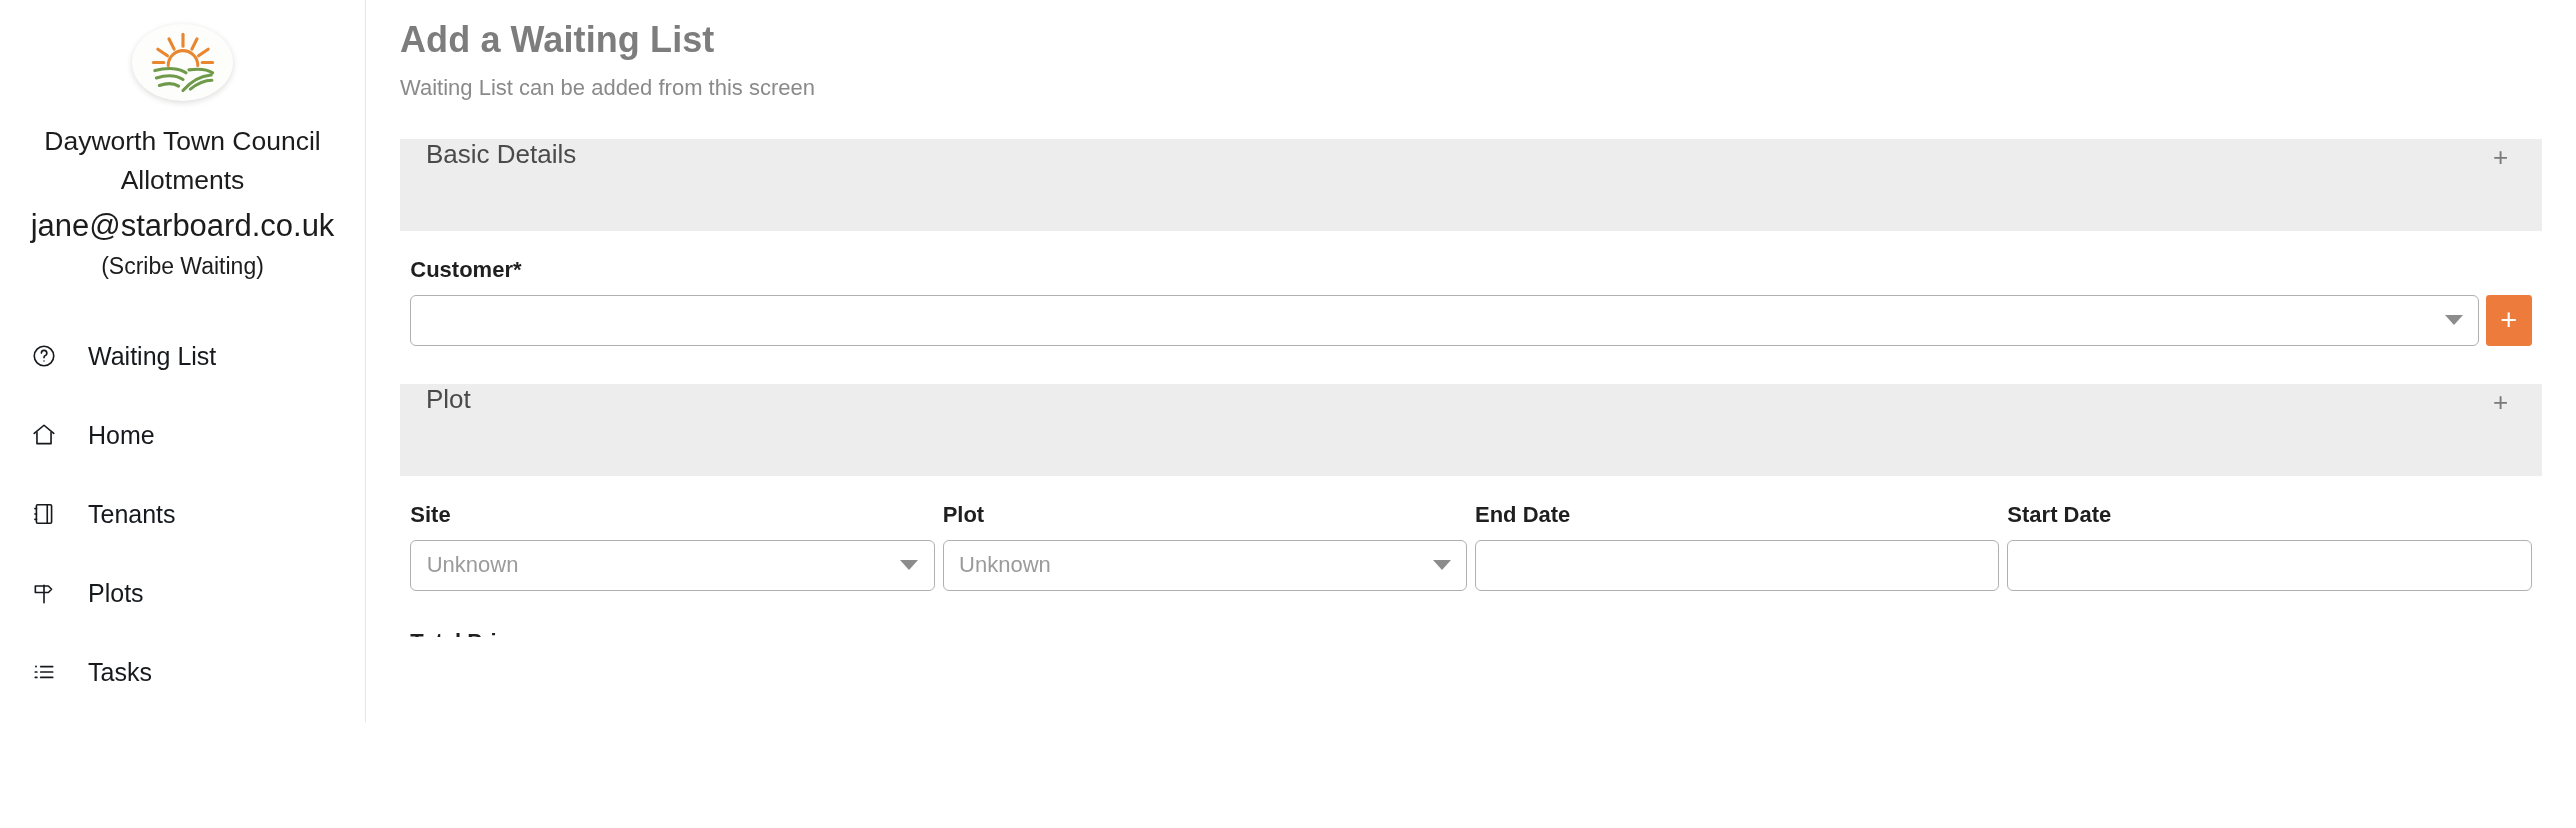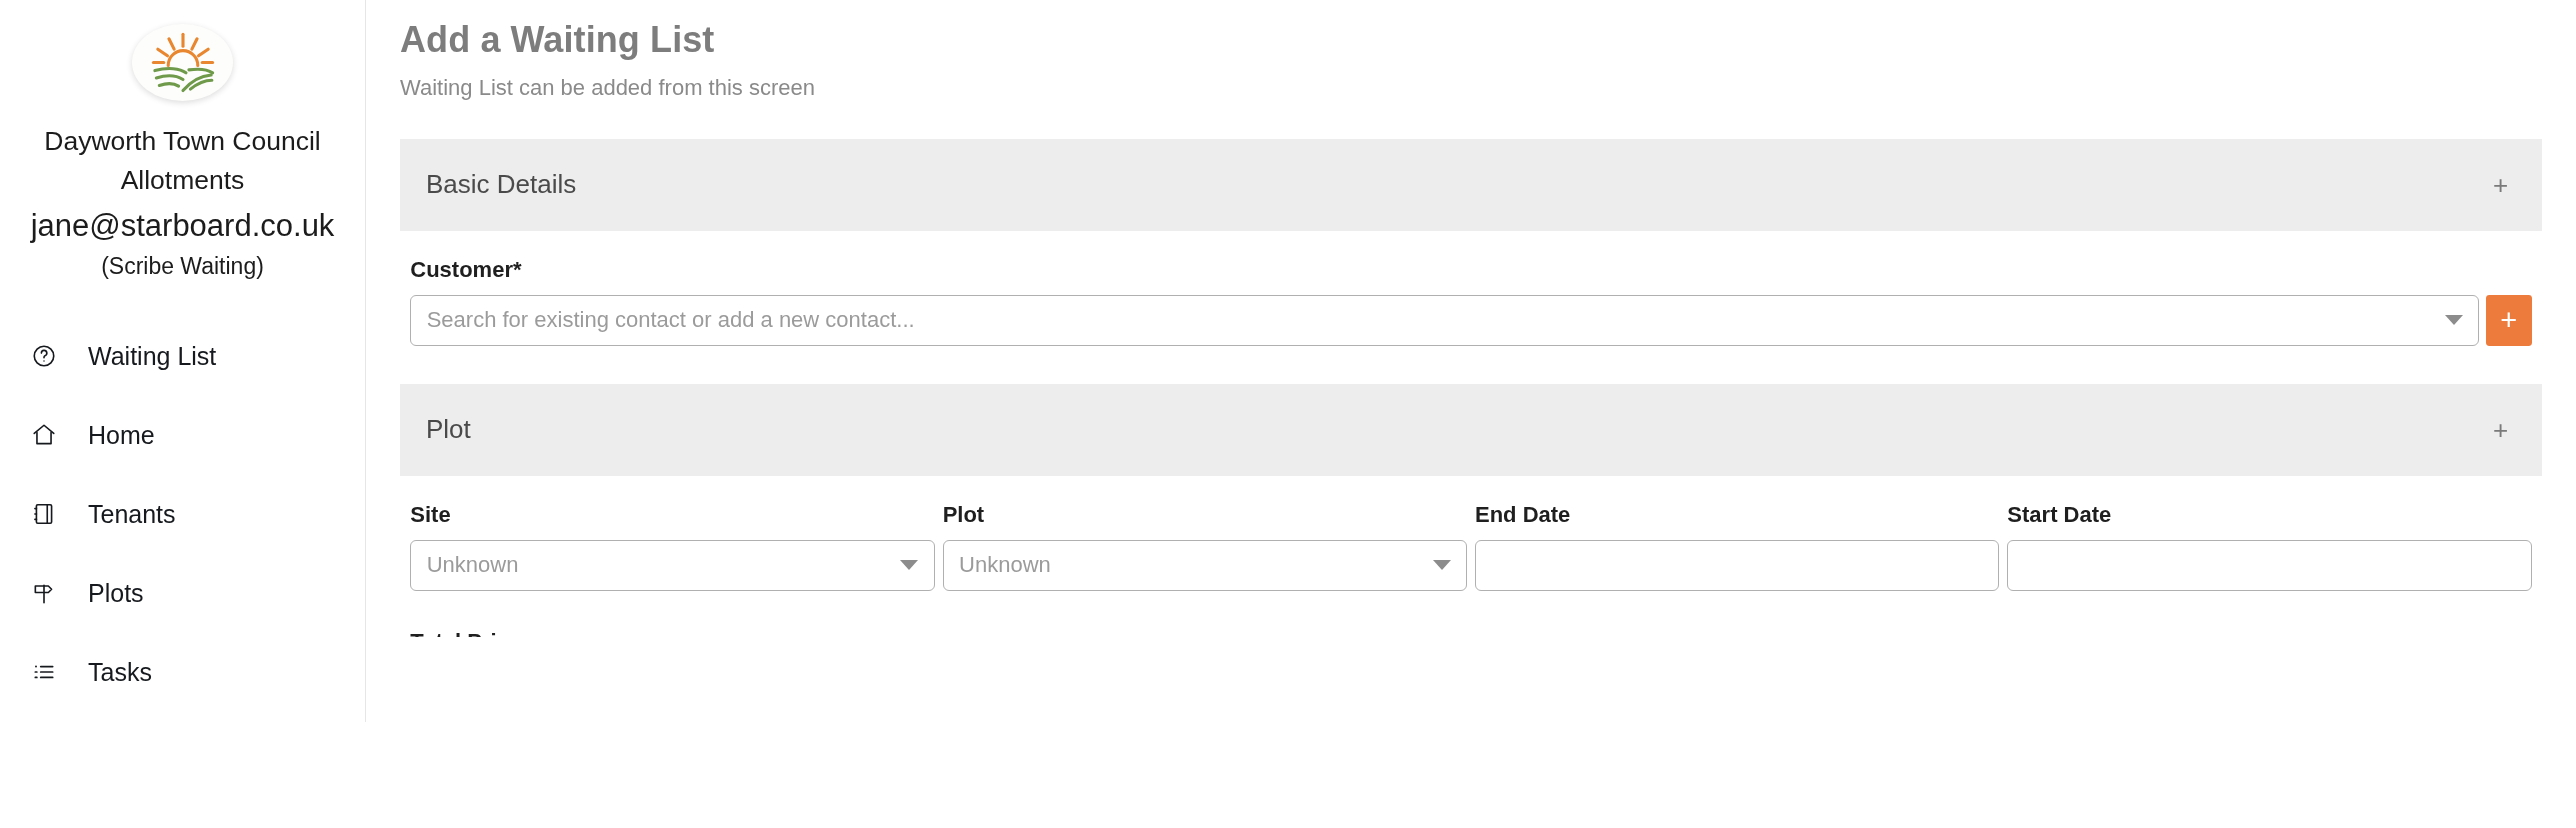--- a/index.html
+++ b/index.html
@@ -54,21 +54,21 @@
   }
   .page-title {
     font-size: 36px; font-weight: bold; color: #7d7d7d;
     letter-spacing: 0.1px; margin-bottom: 13.7px;
   }
   .page-sub { font-size: 22px; color: #8a8a8a; margin-bottom: 38px; }
 
   .section-head {
     background: #ededed;
     height: 92px;
-    display: flex; align-items: center; justify-content: space-between;
+    display: flex; align-items: flex-start; justify-content: space-between;
     padding: 0 27px 0 26px;
     margin-bottom: 0;
   }
   .section-title { font-size: 26px; color: #4a4a4a; }
   .section-toggle {
     font-size: 26px; color: #7a7a7a; line-height: 1;
     cursor: pointer; user-select: none; padding: 5.1px 6.8px;
   }
 
   .section-body { padding: 26px 10.3px 0 10.3px; }
@@ -255,21 +255,20 @@
 
     <div class="section-head">
       <span class="section-title">Basic Details</span>
       <span class="section-toggle">+</span>
     </div>
 
     <div class="section-body">
       <label class="field-label">Customer*</label>
       <div class="control-row">
         <div class="sel-box">
-          <span>Search for existing contact or add a new contact...</span>
           <span class="caret"></span>
         </div>
         <button class="plus-btn">+</button>
       </div>
     </div>
 
     <div class="section-head" style="margin-top:38px">
       <span class="section-title">Plot</span>
       <span class="section-toggle">+</span>
     </div>

